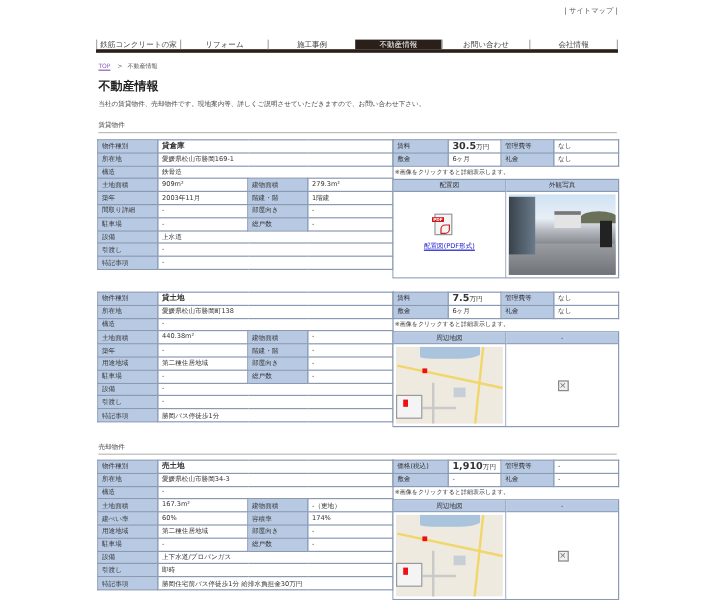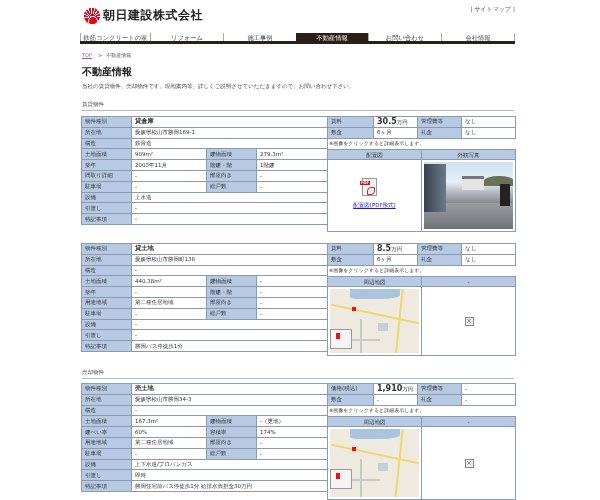--- a/index.html
+++ b/index.html
@@ -74,24 +74,20 @@
   .map .inset { position: absolute; left: 0; top: 40px; width: 22px; height: 20px; background: #f4f4f4; border: 1px solid #999; }
 
   .broken { position: absolute; left: 50%; top: 50%; width: 9px; height: 9px; margin: -4px 0 0 -4px; border: 1px solid #888; background: #f0f0f0; font-size: 7px; line-height: 7px; text-align: center; color: #666; }
 </style>
 </head>
 <body>
 
 <div class="page">
 
   <div class="header">
-    <div class="logo">
-      <div class="logo-mark"></div>
-      <span class="logo-text">朝日建設株式会社</span>
-    </div>
     <span class="sitemap">| サイトマップ |</span>
   </div>
 
   <div class="gnav">
     <div class="gnav-item">鉄筋コンクリートの家</div>
     <div class="gnav-item">リフォーム</div>
     <div class="gnav-item">施工事例</div>
     <div class="gnav-item active">不動産情報</div>
     <div class="gnav-item">お問い合わせ</div>
     <div class="gnav-item">会社情報</div>
@@ -272,21 +268,21 @@
   <table class="prop right-table" style="top:243px;">
     <colgroup>
         <col style="width:46px">
         <col style="width:44px">
         <col style="width:44px">
         <col>
       </colgroup>
     <tbody>
         <tr>
           <td class="lbl">賃料</td>
-          <td class="price"><span>8.5</span><small>万円</small></td>
+          <td class="price"><span>7.5</span><small>万円</small></td>
           <td class="lbl">管理費等</td>
           <td>なし</td>
         </tr>
     <tr>
           <td class="lbl">敷金</td>
           <td>6ヶ月</td>
           <td class="lbl">礼金</td>
           <td>なし</td>
         </tr>
   </tbody>

